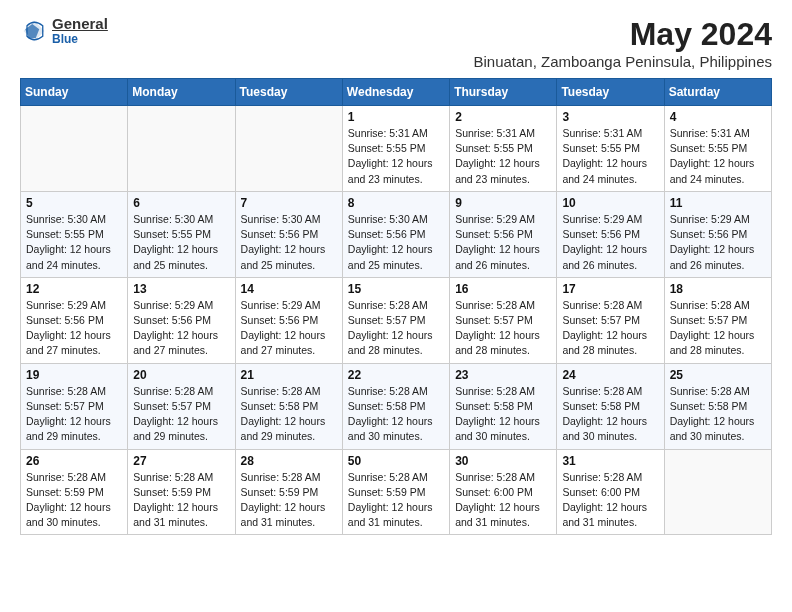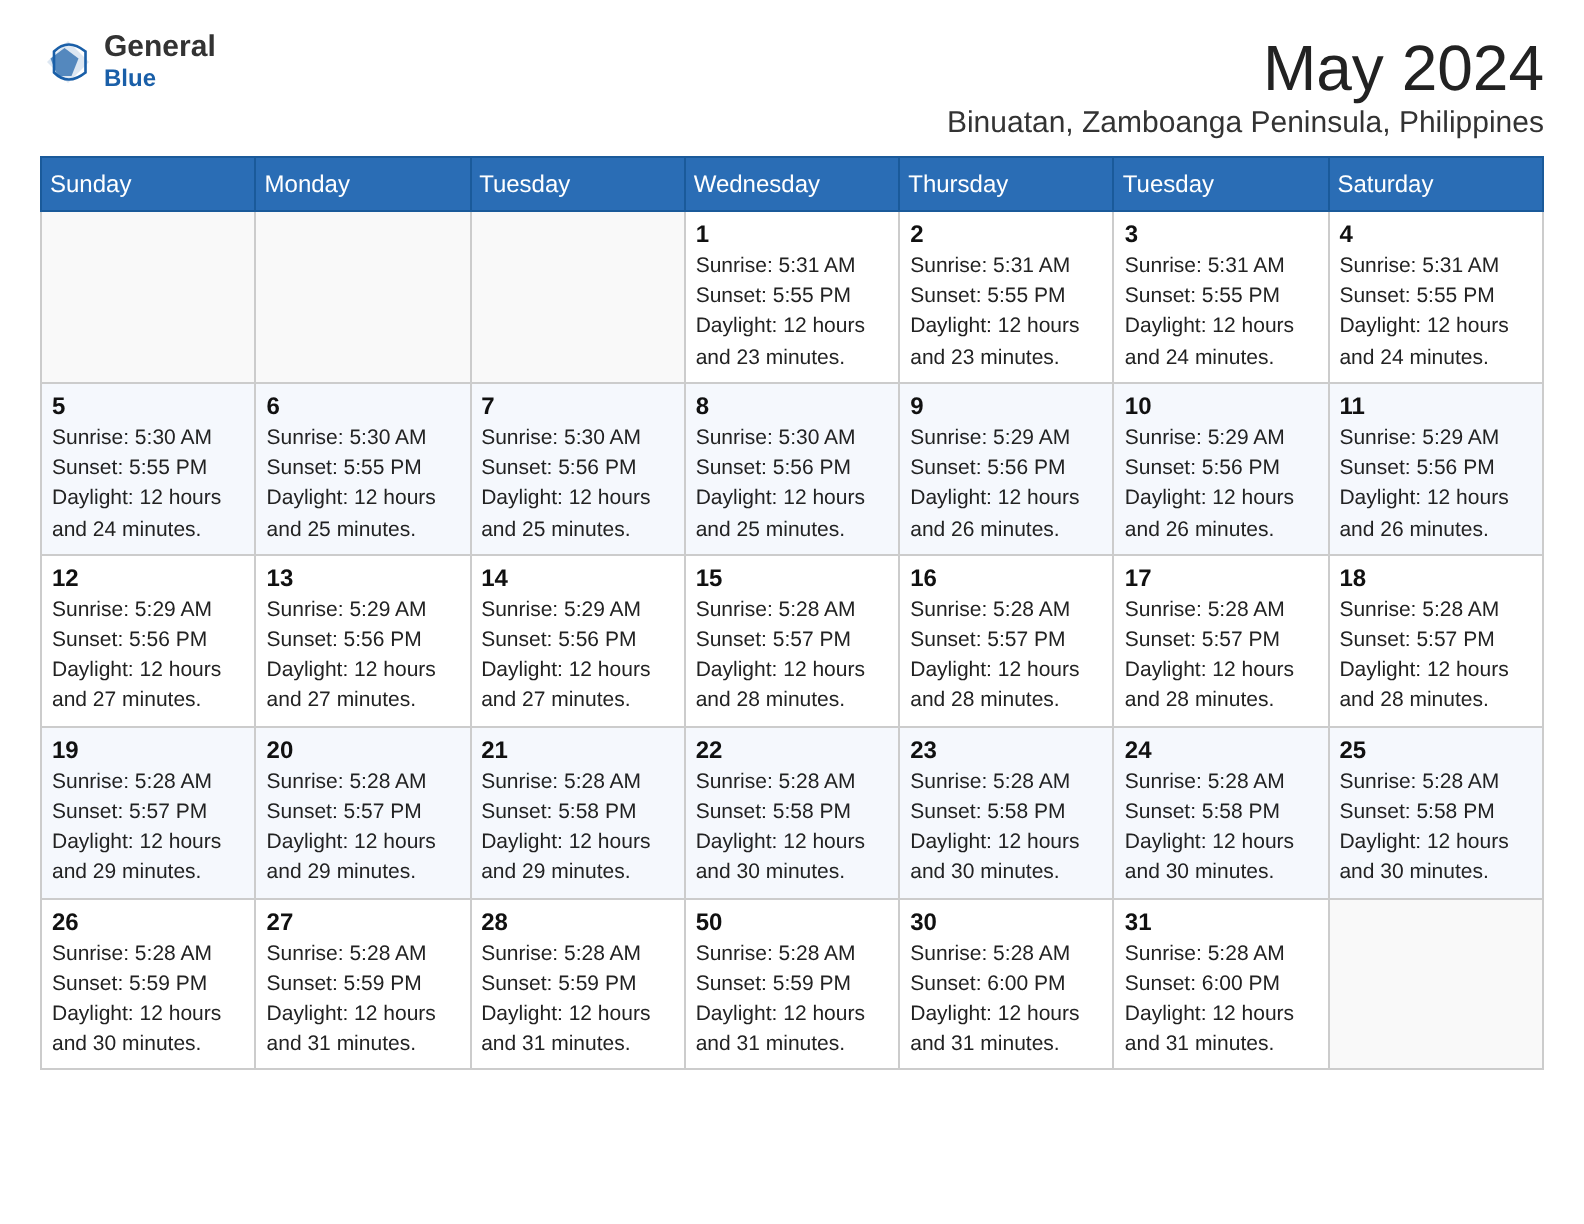--- a/index.html
+++ b/index.html
@@ -23,54 +23,55 @@
     }
     .logo-text {
       display: flex;
       flex-direction: column;
       line-height: 1.1;
     }
     .logo-general {
       font-size: 15px;
       font-weight: bold;
       color: #333;
+      text-decoration: underline;
     }
     .logo-blue {
       font-size: 12px;
       font-weight: bold;
       color: #1a5fa8;
     }
     .logo-icon {
       width: 28px;
       height: 28px;
     }
     .title-block {
       text-align: right;
     }
     .month-year {
       font-size: 32px;
-      font-weight: normal;
+      font-weight: bold;
       color: #222;
     }
     .location {
       font-size: 15px;
       color: #333;
     }
     .calendar {
       width: 100%;
       border-collapse: collapse;
       font-size: 11px;
     }
     .calendar thead th {
       background: #2a6db5;
       color: #fff;
       padding: 6px 4px;
       text-align: left;
       font-size: 12px;
-      font-weight: normal;
+      font-weight: bold;
       border: 1px solid #1a5a9a;
     }
     .calendar tbody td {
       border: 1px solid #ccc;
       vertical-align: top;
       padding: 4px 5px;
       width: 107px;
       min-height: 80px;
       background: #fff;
     }

